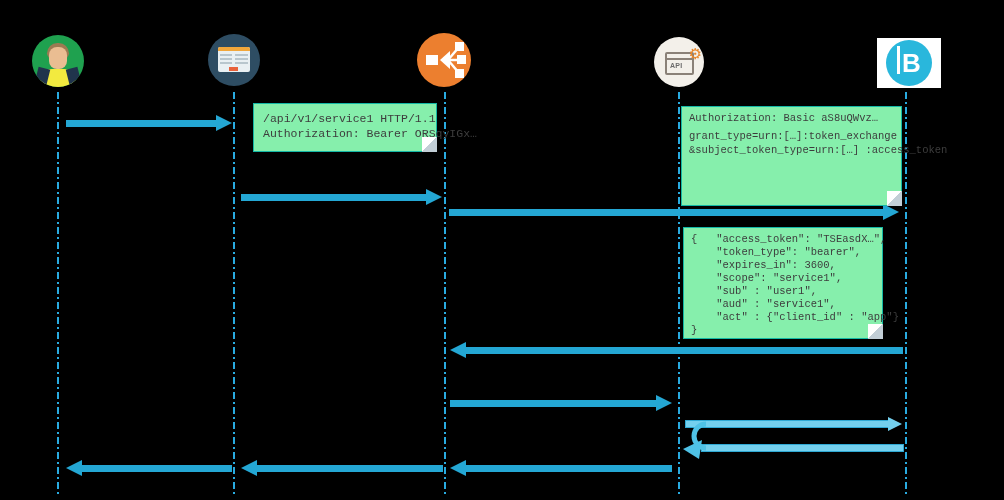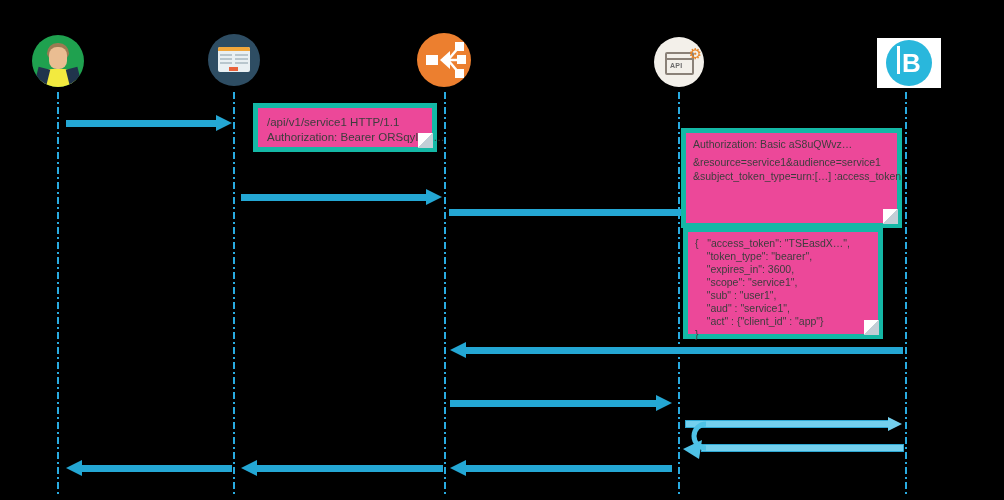--- a/index.html
+++ b/index.html
@@ -42,25 +42,25 @@
 
   
   .bar{position:absolute;height:7px;background:#24a7d4;}
   .head-r{position:absolute;width:0;height:0;border-top:8px solid transparent;border-bottom:8px solid transparent;border-left:16px solid #24a7d4;}
   .head-l{position:absolute;width:0;height:0;border-top:8px solid transparent;border-bottom:8px solid transparent;border-right:16px solid #24a7d4;}
   .bar.light{height:6px;background:#74d0ee;box-shadow:0 0 0 1px #2fa9d4;}
   .head-r.light{border-top:7px solid transparent;border-bottom:7px solid transparent;border-left:14px solid #74d0ee;}
   .hook{position:absolute;left:678px;top:416px;}
 
   
-  .note{position:absolute;background:#ec4899;border:5px solid #14b8a6;color:#3d3d3d;box-sizing:border-box;}
+  .note{position:absolute;background:#86efac;border:1px solid #14b8a6;color:#3d3d3d;box-sizing:border-box;font-family:Liberation Mono, monospace;}
   .note .fold{position:absolute;right:-1px;bottom:-1px;width:15px;height:15px;background:linear-gradient(to bottom right,#ffffff 0 49%,#c2ced6 50% 100%);}
   .note-line{white-space:pre;}
   #note-request{left:253px;top:103px;width:184px;height:49px;padding:7px 0 0 9px;font-size:11.5px;line-height:15px;}
-  #note-exchange{left:681px;top:106px;width:221px;height:100px;padding:5px 0 0 7px;font-size:10.5px;line-height:13.4px;margin-top:22px;}
+  #note-exchange{left:681px;top:106px;width:221px;height:100px;padding:5px 0 0 7px;font-size:10.5px;line-height:13.4px;}
   #note-exchange .gap{height:5px;}
   #note-response{left:683px;top:227px;width:200px;height:112px;padding:5px 0 0 7px;font-size:10.5px;line-height:13px;}
 </style>
 </head>
 <body>
 
 <div id="stage">
 
   <div class="lifeline" style="left:57px"></div>
   <div class="lifeline" style="left:233px"></div>
@@ -172,21 +172,21 @@
 
   <div class="note" id="note-request">
     <div class="note-line">/api/v1/service1 HTTP/1.1</div>
     <div class="note-line">Authorization: Bearer ORSqyIGx…</div>
     <div class="fold"></div>
   </div>
 
   <div class="note" id="note-exchange">
     <div class="note-line">Authorization: Basic aS8uQWvz…</div>
     <div class="gap"></div>
-    <div class="note-line">&amp;resource=service1&amp;audience=service1</div>
+    <div class="note-line">grant_type=urn:[…]:token_exchange</div>
     <div class="note-line">&amp;subject_token_type=urn:[…] :access_token</div>
     <div class="fold"></div>
   </div>
 
   <div class="note" id="note-response">
     <div class="note-line">{   "access_token": "TSEasdX…",</div>
     <div class="note-line">    "token_type": "bearer",</div>
     <div class="note-line">    "expires_in": 3600,</div>
     <div class="note-line">    "scope": "service1",</div>
     <div class="note-line">    "sub" : "user1",</div>

